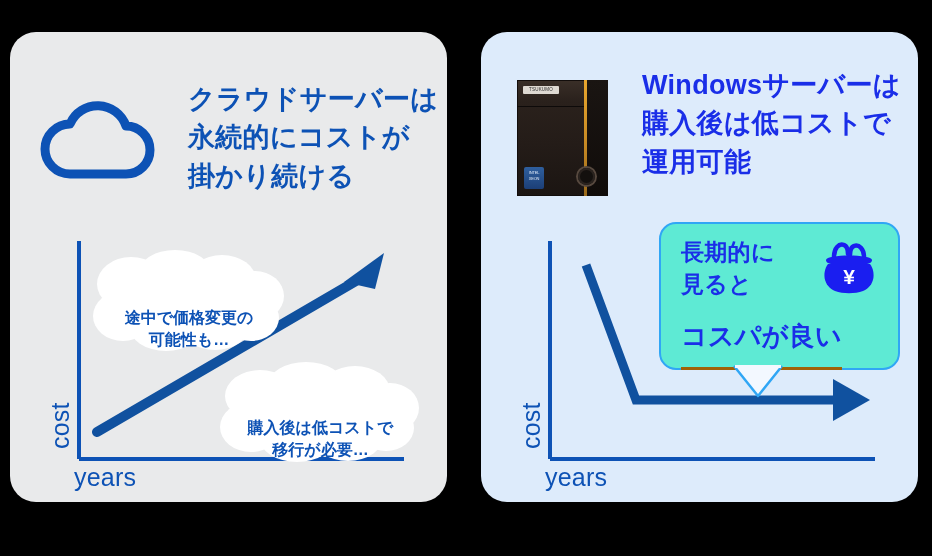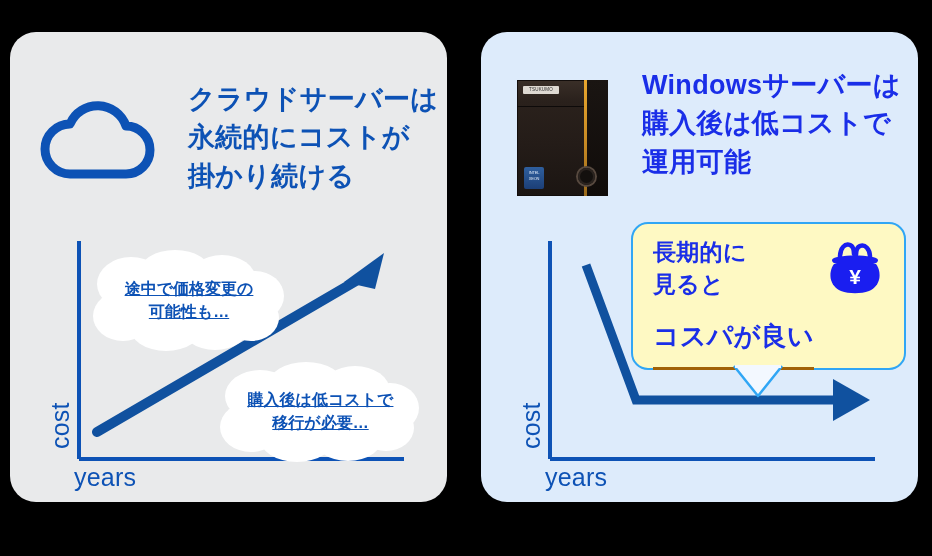--- a/index.html
+++ b/index.html
@@ -136,38 +136,37 @@
   
   .thought {
     position: absolute;
     text-align: center;
     color: #0d52b5;
     font-size: 16px;
     font-weight: 700;
     line-height: 1.42;
     white-space: pre-line;
     display: flex;
-    align-items: center;
+    align-items: flex-end;
     justify-content: center;
-    text-decoration: underline;
   }
   .thought .txt { position: relative; z-index: 2; }
   .thought svg { position: absolute; inset: 0; z-index: 1; }
 
   #thought-1 { left: 81px; top: 218px; width: 196px; height: 102px; }
   #thought-2 { left: 208px; top: 330px; width: 205px; height: 100px; }
 
   
   #balloon {
     position: absolute;
-    left: 631px;
+    left: 659px;
     top: 222px;
-    width: 275px;
+    width: 241px;
     height: 148px;
-    background: #fef9c3;
+    background: #5eead4;
     border: 2.5px solid #30a6f5;
     border-radius: 17px;
     box-sizing: border-box;
   }
   #balloon-tail { position: absolute; left: 733px; top: 365px; width: 50px; height: 34px; z-index: 3;}
   .balloon-text {
     position: absolute;
     left: 20px; top: 13px;
     color: #1a2ee8;
     font-size: 23px;

